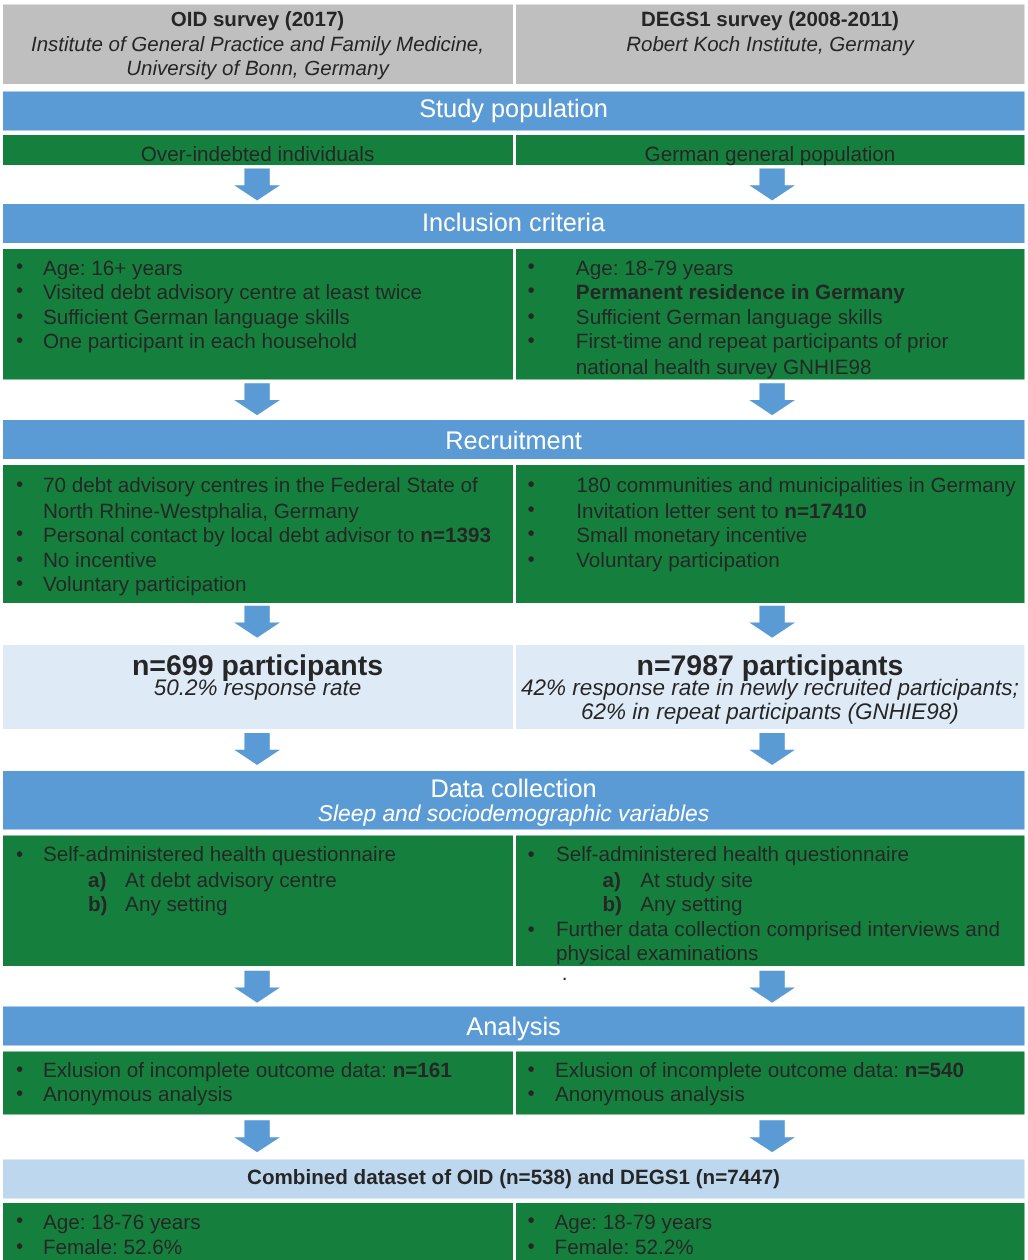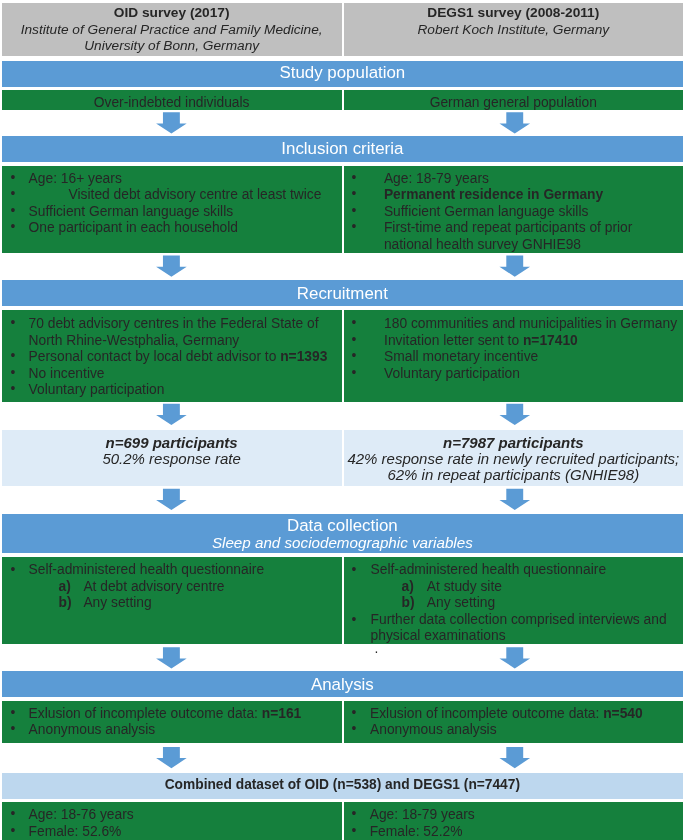--- a/index.html
+++ b/index.html
@@ -22,21 +22,21 @@
   .hdrbox{background:#bfbfbf;text-align:center;}
   .graybox{background:#15803d;}
   .lblbox{background:#deebf7;text-align:center;}
 
   .t-title{font-size:13.7px;font-weight:bold;}
   .t-sub{font-size:13.7px;font-style:italic;}
   .t-head{font-size:16.9px;}
   .t-subhead{font-size:15px;font-style:italic;}
   .t-subhead2{font-size:15.2px;font-style:italic;}
   .t-body{font-size:13.8px;}
-  .t-small{font-size:15px;font-weight:bold;font-style:italic;}
+  .t-small{font-size:19px;font-weight:bold;}
   .t-small2{font-size:13.75px;font-weight:bold;}
 
   .line{position:absolute;white-space:nowrap;}
   .ctr{position:absolute;width:100%;left:0;text-align:center;white-space:nowrap;}
 
   .bullet{position:absolute;font-size:13.8px;line-height:1;}
   b{font-weight:bold;}
 </style>
 </head>
 <body>
@@ -80,21 +80,21 @@
     <div class="ctr t-body" style="top:4.5px;">German general population</div>
   </div>
 
   <div class="abs band blueband" style="top:135.7px;height:26px;">
     <div class="ctr t-head" style="top:3.8px;">Inclusion criteria</div>
   </div>
   <div class="abs graybox colL" style="top:165.5px;height:87px;" id="inc-left">
       <div class="bullet" style="left: 9px; top: 5px;">•</div>
       <div class="line t-body" style="left: 27px; top: 5px;">Age: 16+ years</div>
       <div class="bullet" style="left: 9px; top: 21.5px;">•</div>
-      <div class="line t-body" style="left: 27px; top: 21.5px; margin-left: 40px;">Visited debt advisory centre at least twice</div>
+      <div class="line t-body" style="left: 27px; top: 21.5px;">Visited debt advisory centre at least twice</div>
       <div class="bullet" style="left: 9px; top: 38px;">•</div>
       <div class="line t-body" style="left: 27px; top: 38px;">Sufficient German language skills</div>
       <div class="bullet" style="left: 9px; top: 54.5px;">•</div>
       <div class="line t-body" style="left: 27px; top: 54.5px;">One participant in each household</div>
     </div>
   <div class="abs graybox colR" style="top:165.5px;height:87px;" id="inc-right">
       <div class="bullet" style="left: 8.1px; top: 5px;">•</div>
       <div class="line t-body" style="left: 40.4px; top: 5px;">Age: 18-79 years</div>
       <div class="bullet" style="left: 8.1px; top: 21.5px;">•</div>
       <div class="line t-body" style="left: 40.4px; top: 21.5px; font-weight: bold;">Permanent residence in Germany</div>

